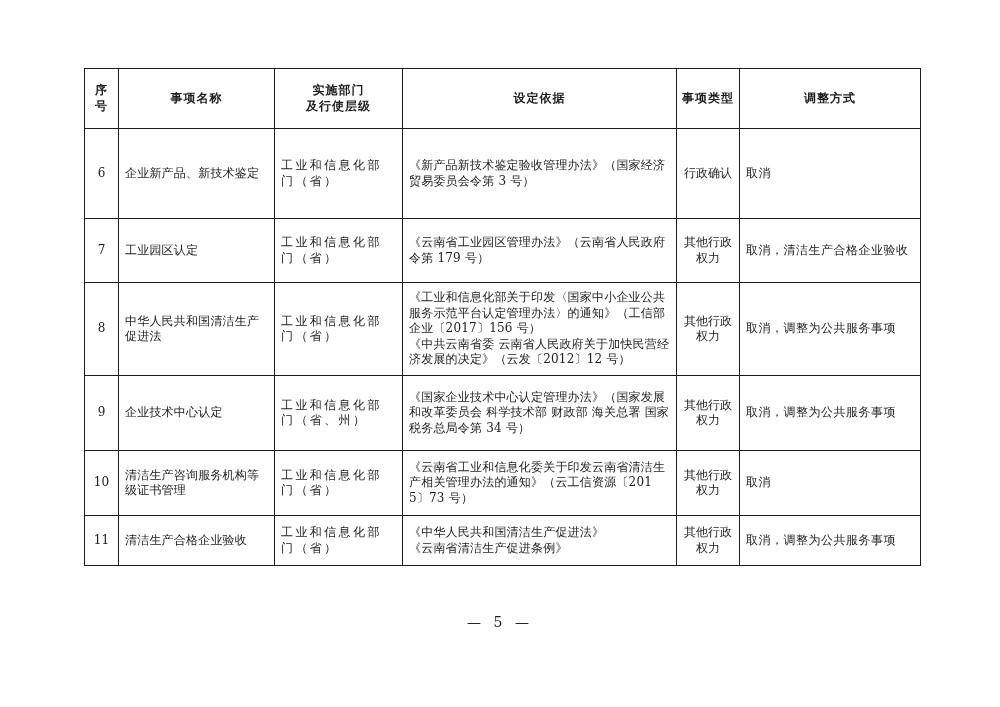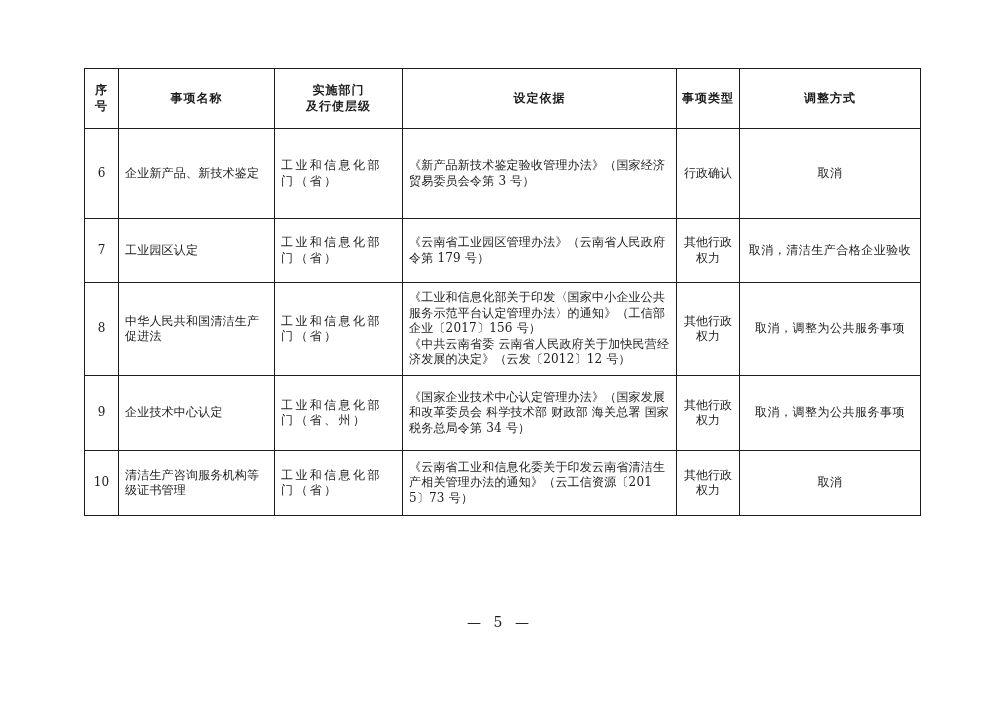--- a/index.html
+++ b/index.html
@@ -52,21 +52,21 @@
   .doc-table tbody tr:nth-child(4) { height: 75px; }
   .doc-table tbody tr:nth-child(5) { height: 65px; }
   .doc-table tbody tr:nth-child(6) { height: 50px; }
 
   .cell-index { text-align: center; padding: 2px; }
   .cell-name  { text-align: left; padding: 4px 5px; letter-spacing: 0.2px; margin-left: 41px; }
   .cell-dept  { text-align: left; letter-spacing: 2.4px; padding: 4px 5px; font-family: Liberation Serif, serif; }
   .cell-basis { text-align: left; letter-spacing: 0.2px; }
   .cell-basis .basis-item { display: block; }
   .cell-type  { text-align: center; padding: 4px 3px; }
-  .cell-adjust{ text-align: center; padding: 4px 6px 4px 11px; letter-spacing: 0.5px; margin-top: 11px; }
+  .cell-adjust{ text-align: left; padding: 4px 6px 4px 11px; letter-spacing: 0.5px; margin-top: 11px; }
 
   .footer-pageno {
     position: absolute;
     left: 0;
     top: 614px;
     width: 1000px;
     text-align: center;
     font-size: 14px;
     letter-spacing: 4px;
     color: #1c1c1c;
@@ -143,18 +143,29 @@
         <tr>
           <td class="cell-index">10</td>
           <td class="cell-name">清洁生产咨询服务机构等级证书管理</td>
           <td class="cell-dept">工业和信息化部门（省）</td>
           <td class="cell-basis">
             <div class="basis-item">《云南省工业和信息化委关于印发云南省清洁生产相关管理办法的通知》（云工信资源〔2015〕73 号）</div>
           </td>
           <td class="cell-type">其他行政权力</td>
           <td class="cell-adjust">取消</td>
         </tr>
+        <tr>
+          <td class="cell-index">11</td>
+          <td class="cell-name">清洁生产合格企业验收</td>
+          <td class="cell-dept">工业和信息化部门（省）</td>
+          <td class="cell-basis">
+            <div class="basis-item">《中华人民共和国清洁生产促进法》</div>
+            <div class="basis-item">《云南省清洁生产促进条例》</div>
+          </td>
+          <td class="cell-type">其他行政权力</td>
+          <td class="cell-adjust">取消，调整为公共服务事项</td>
+        </tr>
       </tbody>
   </table>
 
   <div class="footer-pageno">— 5 —</div>
 
 </div>
 
 </body></html>

